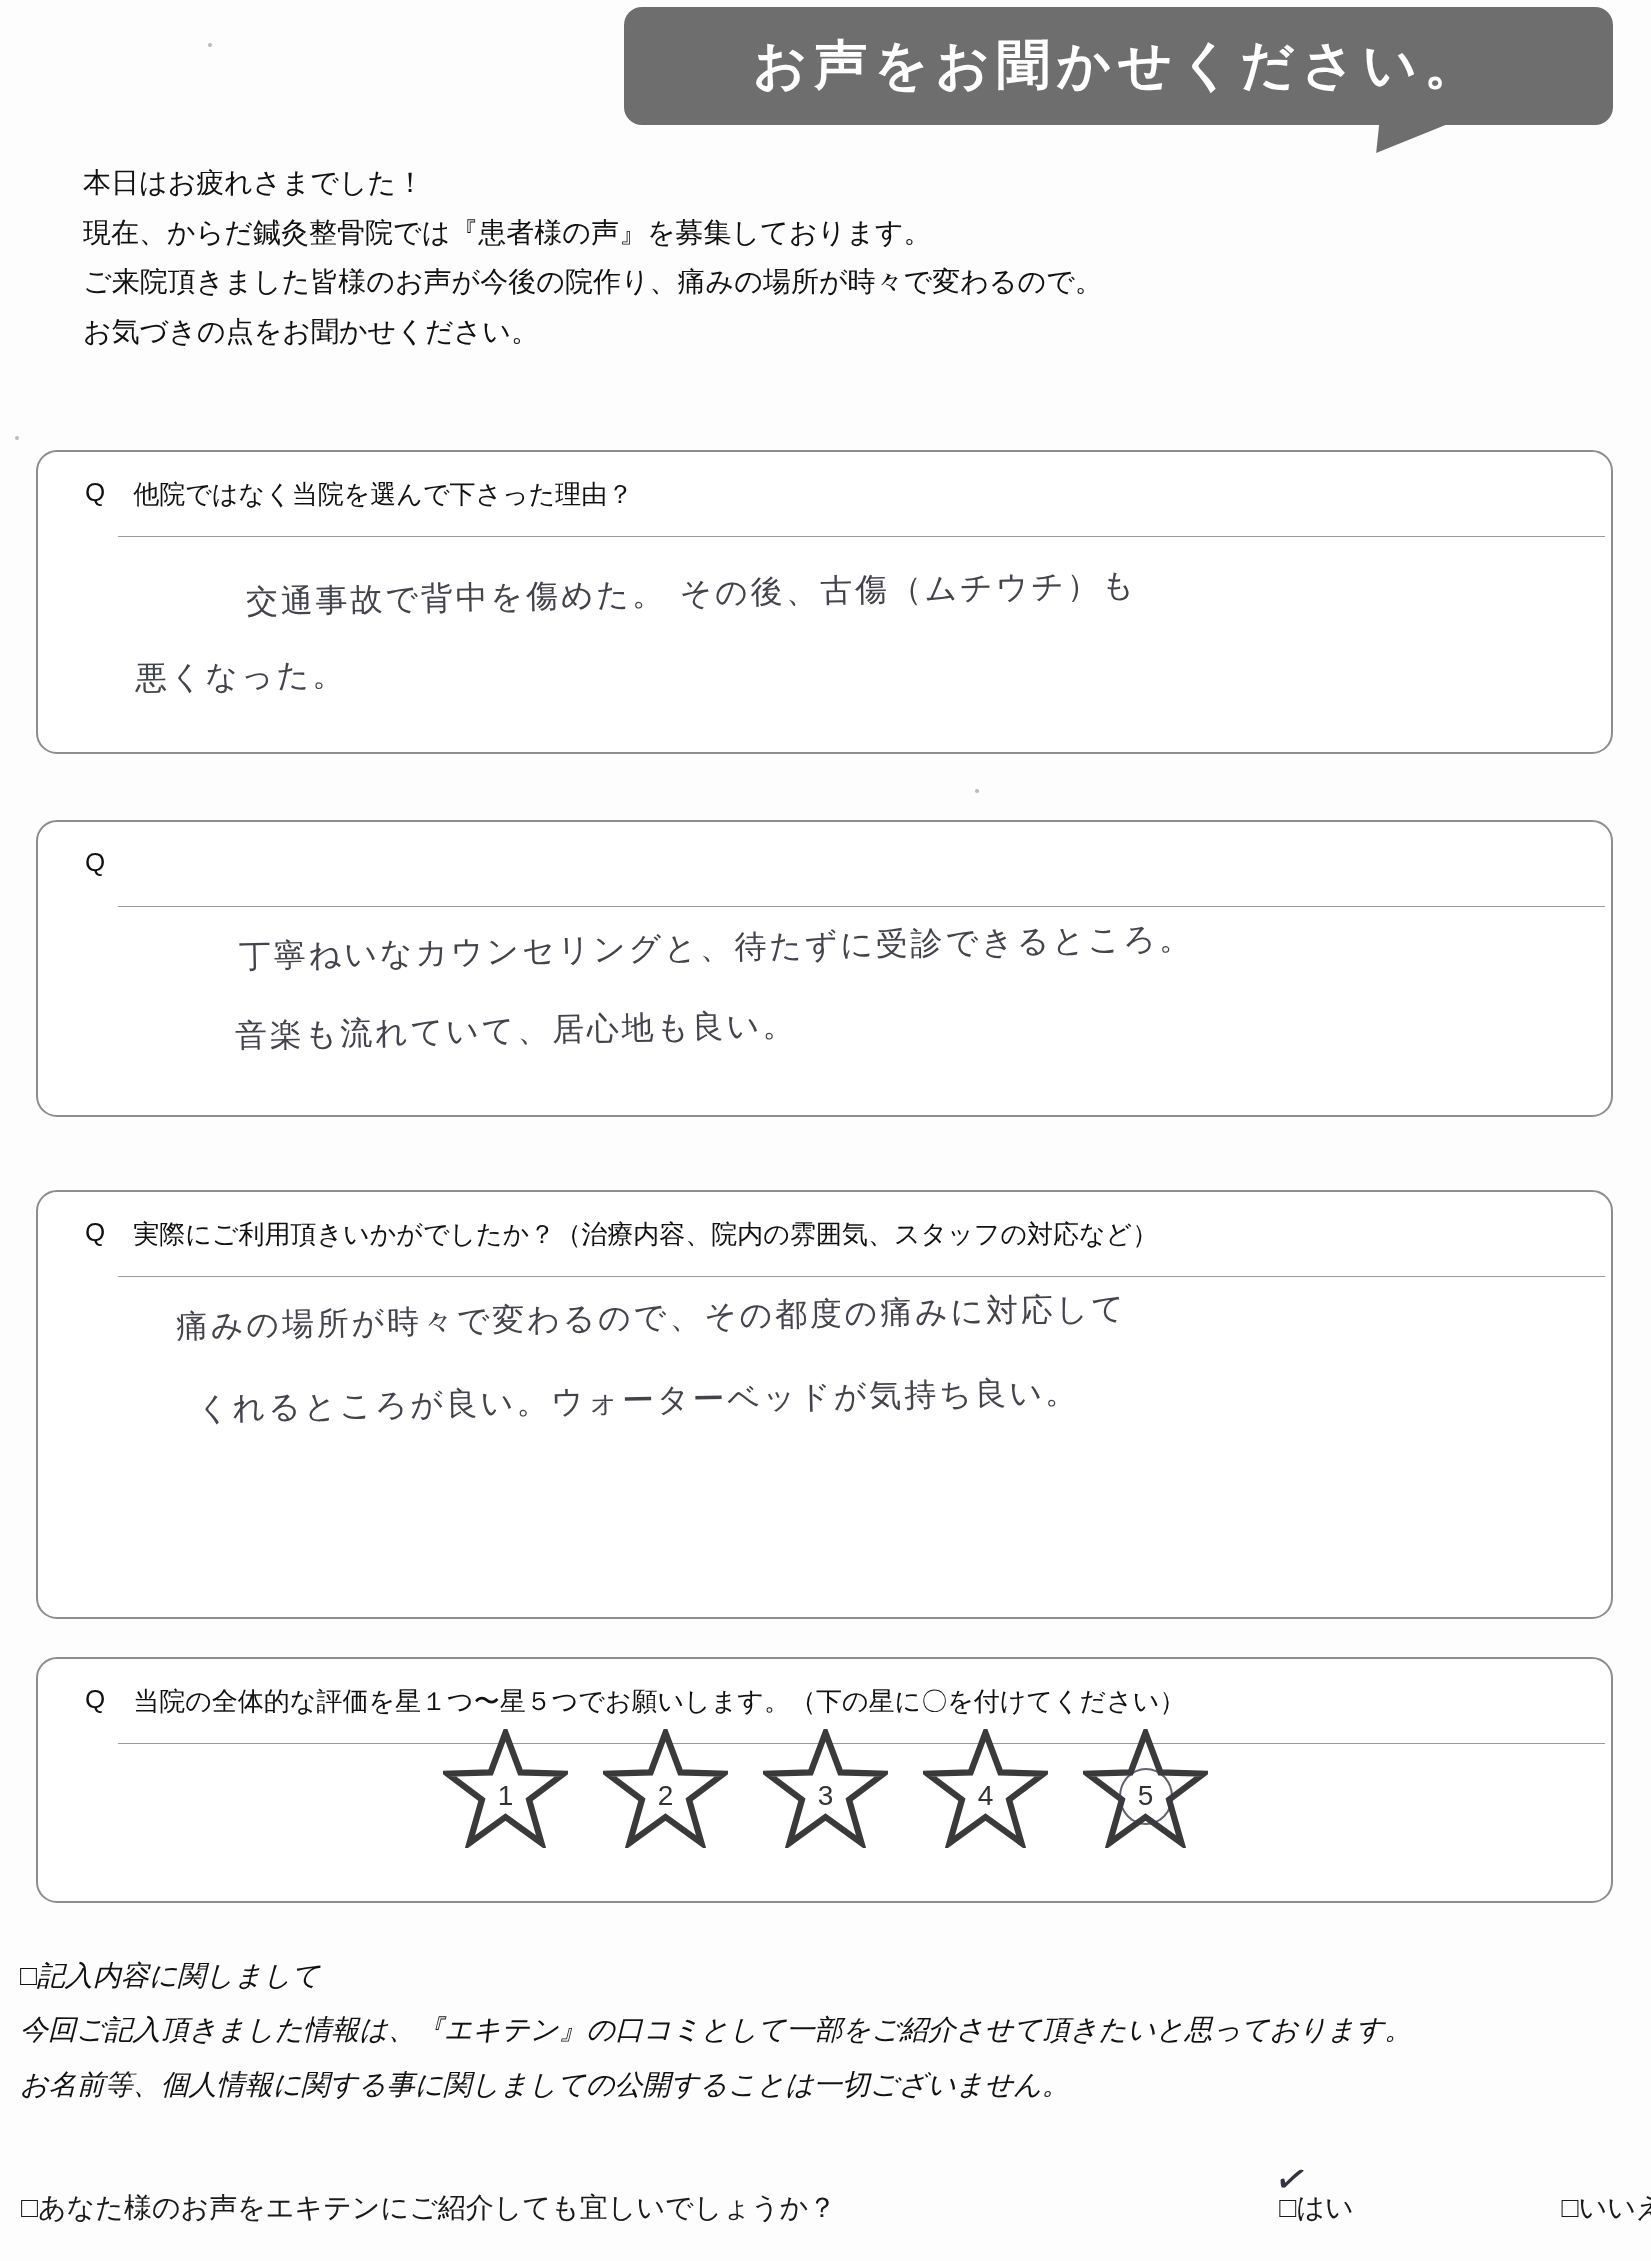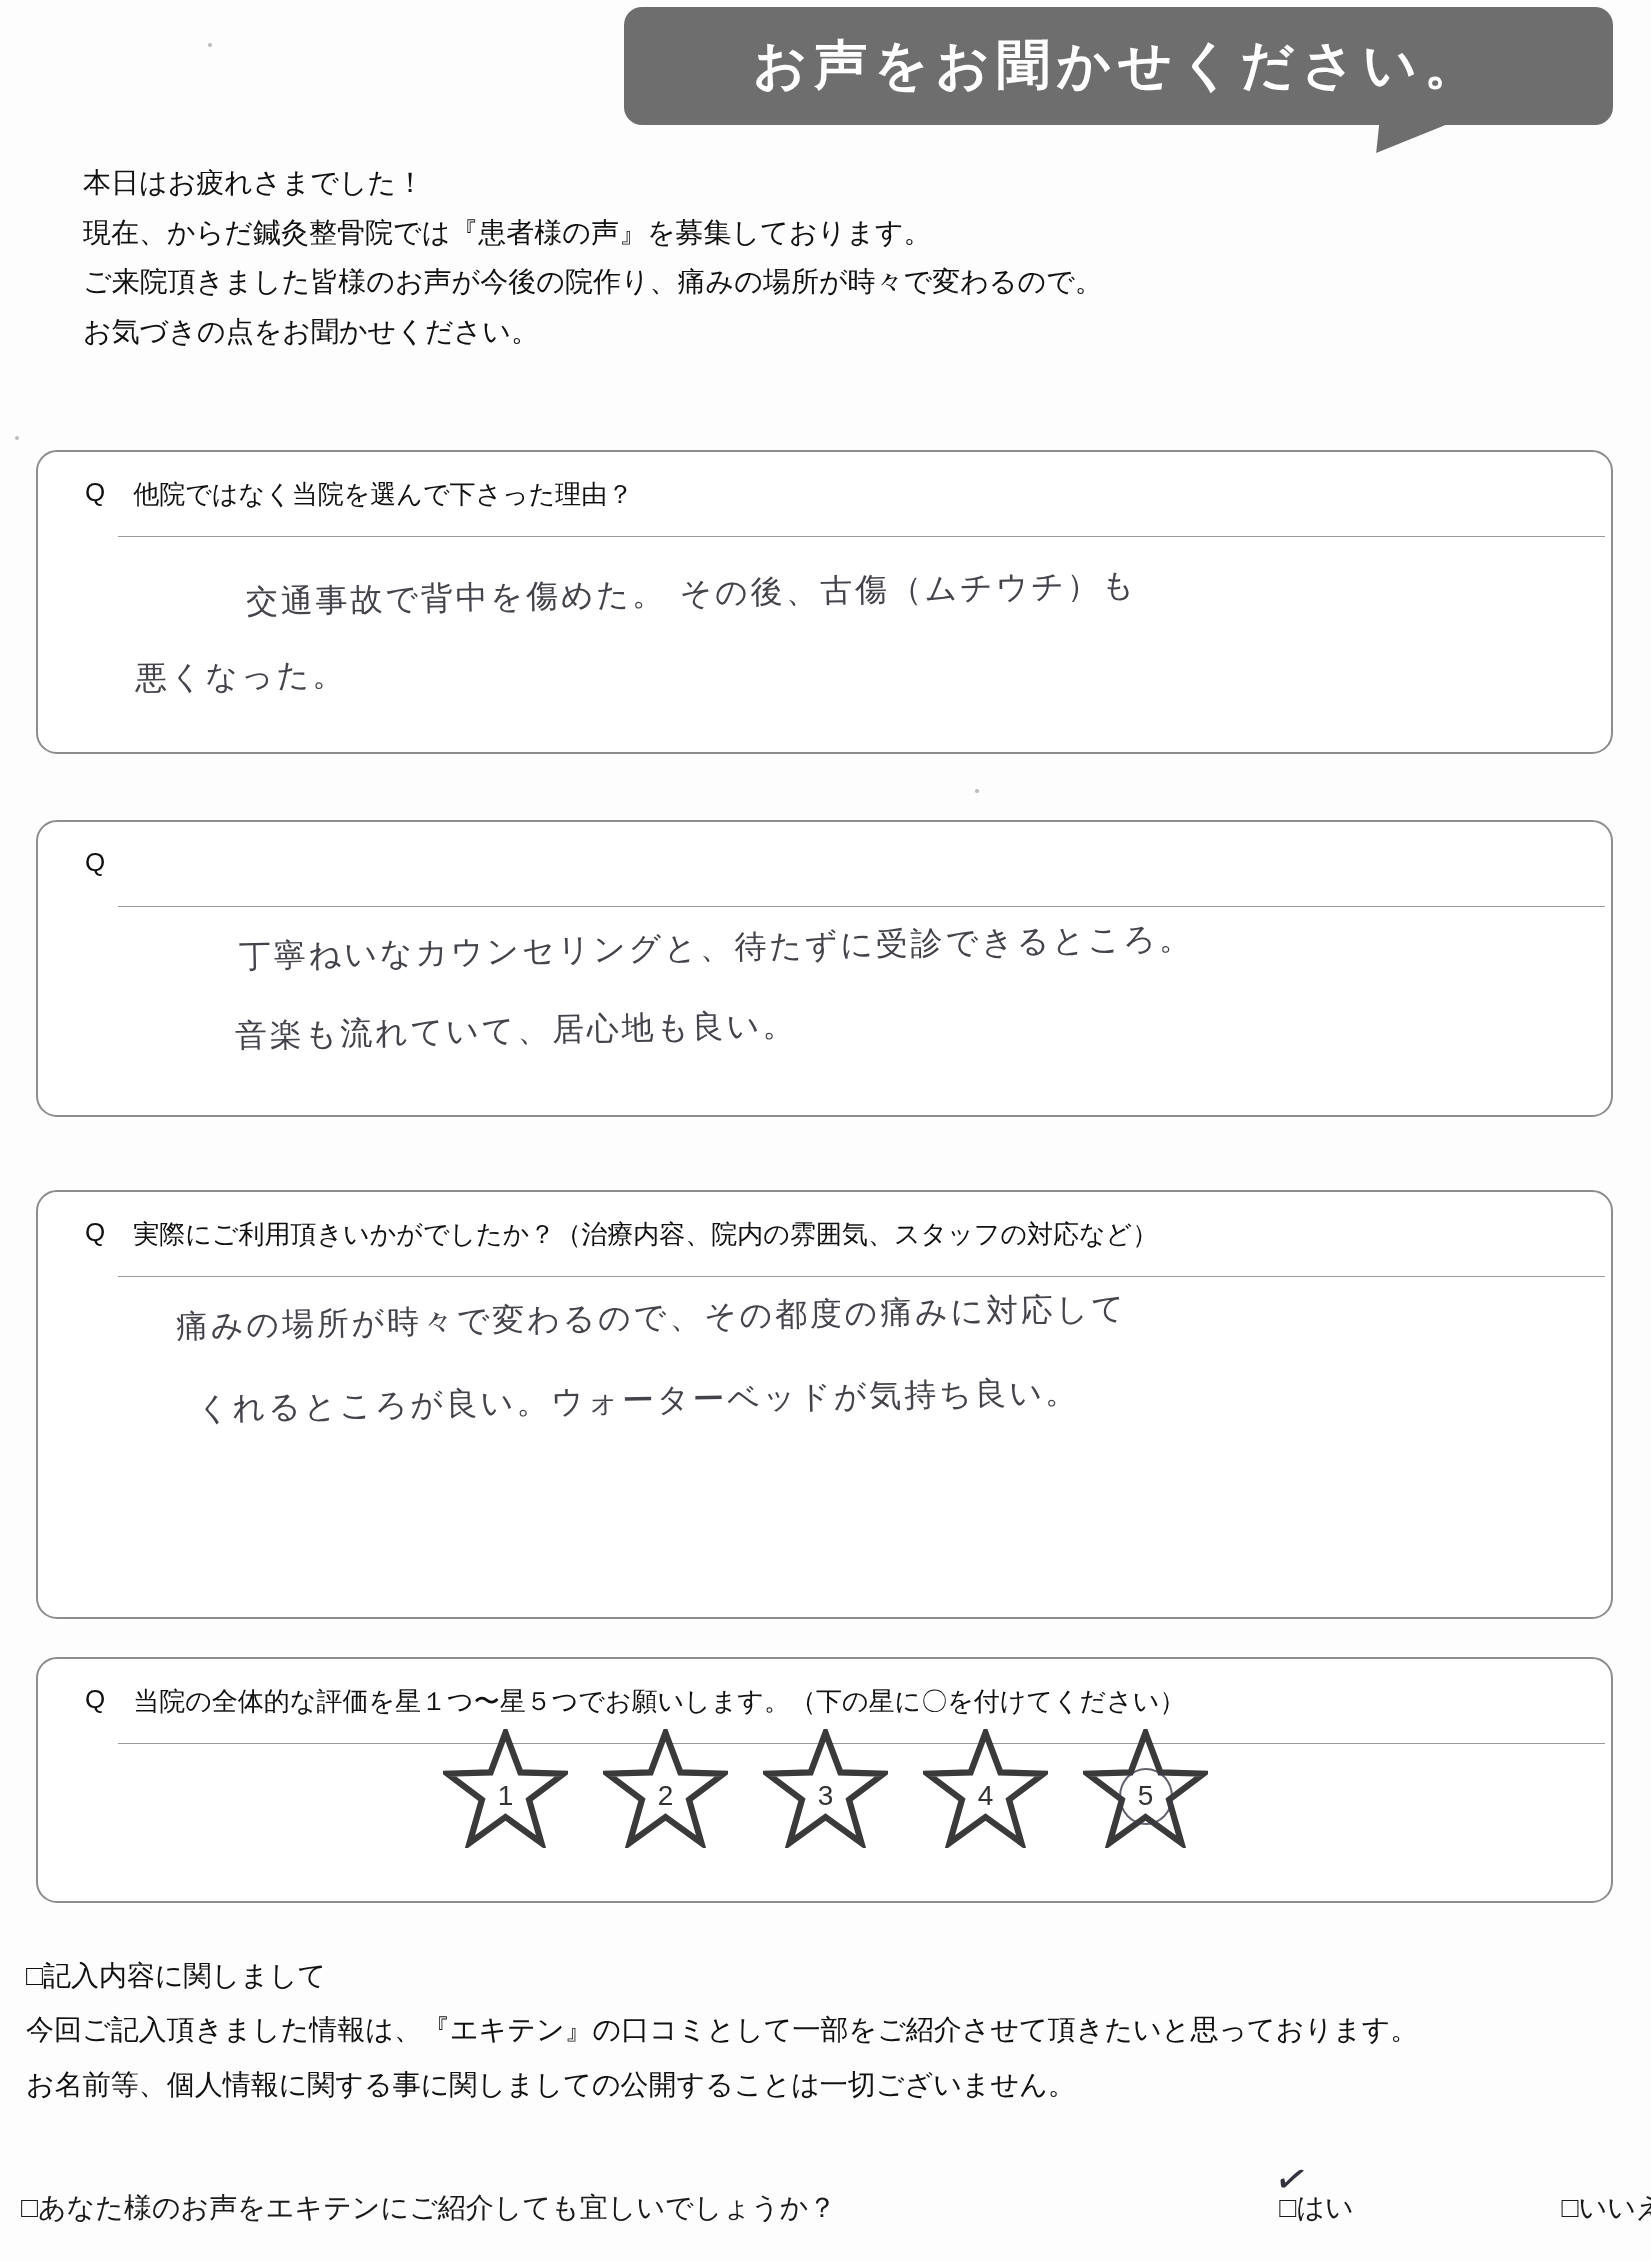--- a/index.html
+++ b/index.html
@@ -146,23 +146,24 @@
     width: 50px;
     height: 53px;
     border: 2.1px solid #3a3a48;
     border-radius: 50%;
     opacity: .8;
   }
 
   
   .footer {
     position: absolute;
-    left: 26px;
+    left: 20px;
     top: 1958px;
     width: 1619px;
+    font-style: italic;
   }
   .footer p {
     margin: 0 0 18px 0;
     font-size: 28px;
     line-height: 1.3;
     color: #111;
   }
   .consent-row {
     position: absolute;
     left: 21px;

